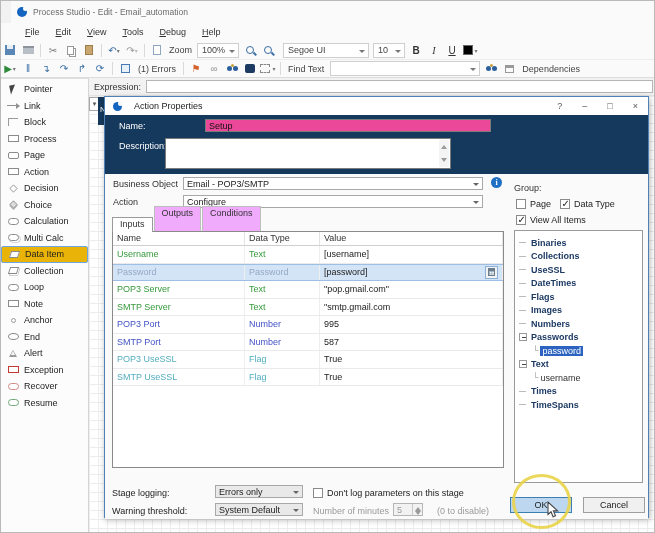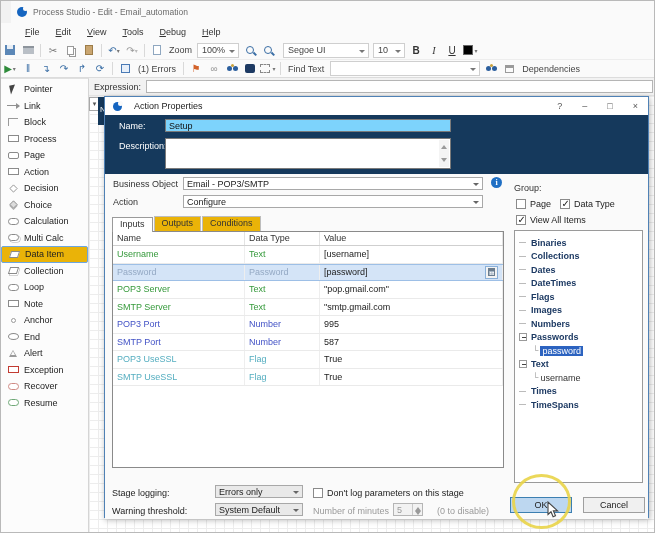--- a/index.html
+++ b/index.html
@@ -93,42 +93,42 @@
 
   
   .dialog { position:absolute; left:103px; top:95px; width:545px; height:422px; background:#fff;
             border:1px solid #4f81b5; box-shadow:1px 2px 6px rgba(0,0,0,.3); }
   .dlg-titlebar { position:absolute; left:0; top:0; width:100%; height:18px; background:#fff;
                   display:flex; align-items:center; padding:0 10px 0 8px; }
   .dlg-title { margin-left:6px; color:#222; }
   .dlg-btns { margin-left:auto; display:flex; gap:20px; color:#555; font-size:9px; }
   .dlg-navy { position:absolute; left:0; top:18px; width:100%; height:59px; background:#15395c; color:#fff; }
   .lbl-navy { position:absolute; color:#fff; }
-  .inp { position:absolute; background:#7dd3fc; border:1px solid #7a7a7a; font-size:9px; color:#111; padding:1px 3px; }
+  .inp { position:absolute; background:#ec4899; border:1px solid #7a7a7a; font-size:9px; color:#111; padding:1px 3px;margin-left:40px; }
   .desc-box { position:absolute; background:#fff; border:1px solid #7a7a7a; }
   .desc-scroll { position:absolute; right:1px; top:1px; bottom:1px; width:10px; background:#f4f4f4;
                  display:flex; flex-direction:column; justify-content:space-between; align-items:center; padding:2px 0; }
   .tri-up { width:0; height:0; border:3px solid transparent; border-bottom:4px solid #9a9a9a; }
   .tri-dn { width:0; height:0; border:3px solid transparent; border-top:4px solid #9a9a9a; }
   .dlg-body { position:absolute; left:0; top:77px; width:100%; height:345px; background:#fafafa; }
   .flbl { position:absolute; color:#333; }
   .combo { position:absolute; background:#fff; border:1px solid #a8a8a8; display:flex; align-items:center;
            padding:0 14px 0 3px; color:#222; height:13px; }
   .combo::after { content:""; position:absolute; right:3px; top:5px; border:3.5px solid transparent; border-top-color:#666; }
   .combo.gray { background:#e9e9e9; }
   .info-i { position:absolute; width:11px; height:11px; border-radius:50%; background:#1f6fc4; color:#fff;
             font-size:8px; font-weight:bold; font-family:"Liberation Serif",serif; display:flex; align-items:center; justify-content:center; }
   .cb { display:inline-block; width:10px; height:10px; background:#fff; border:1px solid #8a8a8a;
         position:relative; vertical-align:-2px; margin-right:4px; }
   .cb.checked::after { content:"\2713"; position:absolute; left:0.5px; top:-2.5px; font-size:10px; color:#1a1a1a; }
   .cb-row { position:absolute; color:#222; }
 
   .tabs { position:absolute; left:7px; top:120px; display:flex; align-items:flex-end; height:15px; }
-  .tab { padding:1px 7px 1px 7px; border:1px solid #bdbdbd; border-bottom:none; background:#eab308;
-         color:#333; margin-right:1px; height:16px; }
+  .tab { padding:1px 7px 1px 7px; border:1px solid #bdbdbd; border-bottom:none; background:#f0abfc;
+         color:#333; margin-right:1px; height:26px; }
   .tab.active { background:#fff; border-color:#9a9a9a; height:15px; position:relative; z-index:2; }
 
   .ptable { position:absolute; left:7px; top:134px; width:392px; height:237px; background:#fff; border:1px solid #8a8a8a; }
   .thead { display:flex; height:14px; border-bottom:1px solid #cfcfcf; color:#333; }
   .thead > div { padding:1px 4px; border-right:1px solid #e3e3e3; }
   .trow { display:flex; height:17.5px; border-bottom:1px solid #eaeaea; align-items:center; }
   .trow > div { padding:0 4px; border-right:1px solid #eeeeee; overflow:hidden; white-space:nowrap; height:100%; display:flex; align-items:center; }
   .c-name { width:132px; flex:0 0 132px; }
   .c-type { width:75px; flex:0 0 75px; }
   .c-val  { flex:1; }
@@ -522,21 +522,21 @@
         <div class="tnode" style="padding-left: 0px;">
           <span class="dashline"></span>
           <span class="lbl0">Binaries</span>
         </div>
         <div class="tnode" style="padding-left: 0px;">
           <span class="dashline"></span>
           <span class="lbl0">Collections</span>
         </div>
         <div class="tnode" style="padding-left: 0px;">
           <span class="dashline"></span>
-          <span class="lbl0">Dates</span>
+          <span class="lbl0">UseSSL</span>
         </div>
         <div class="tnode" style="padding-left: 0px;">
           <span class="dashline"></span>
           <span class="lbl0">DateTimes</span>
         </div>
         <div class="tnode" style="padding-left: 0px;">
           <span class="dashline"></span>
           <span class="lbl0">Flags</span>
         </div>
         <div class="tnode" style="padding-left: 0px;">

